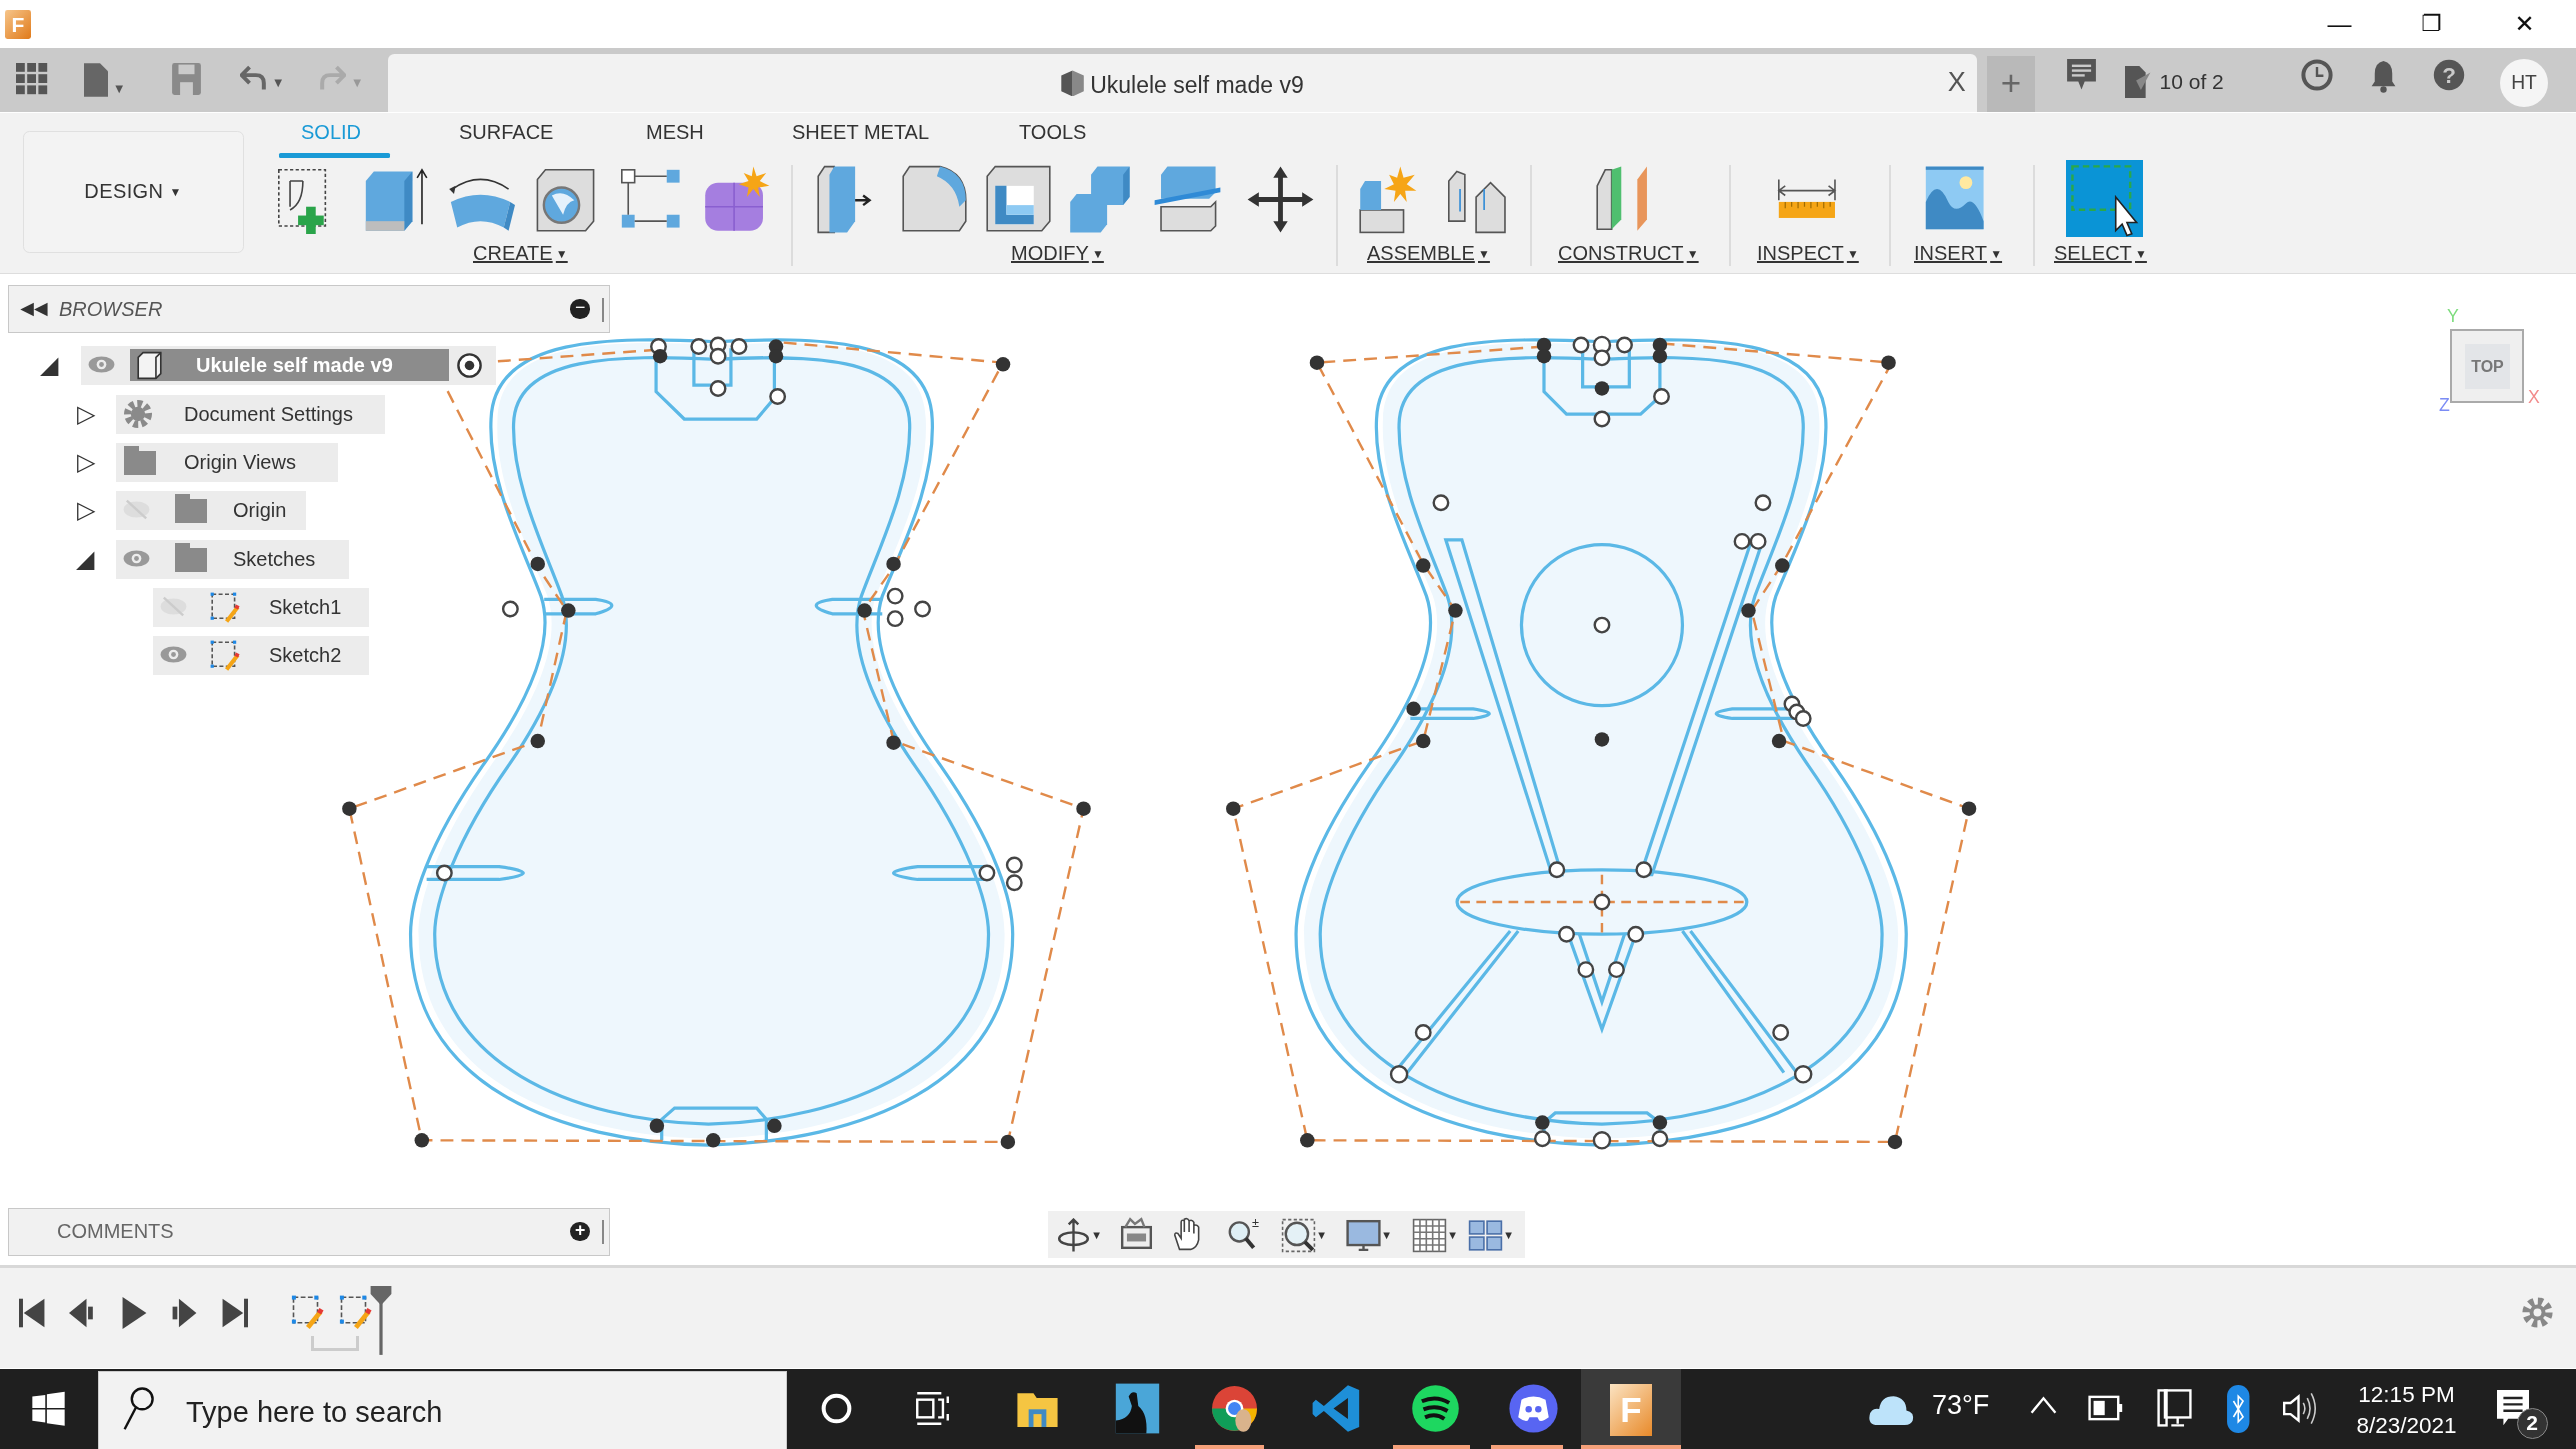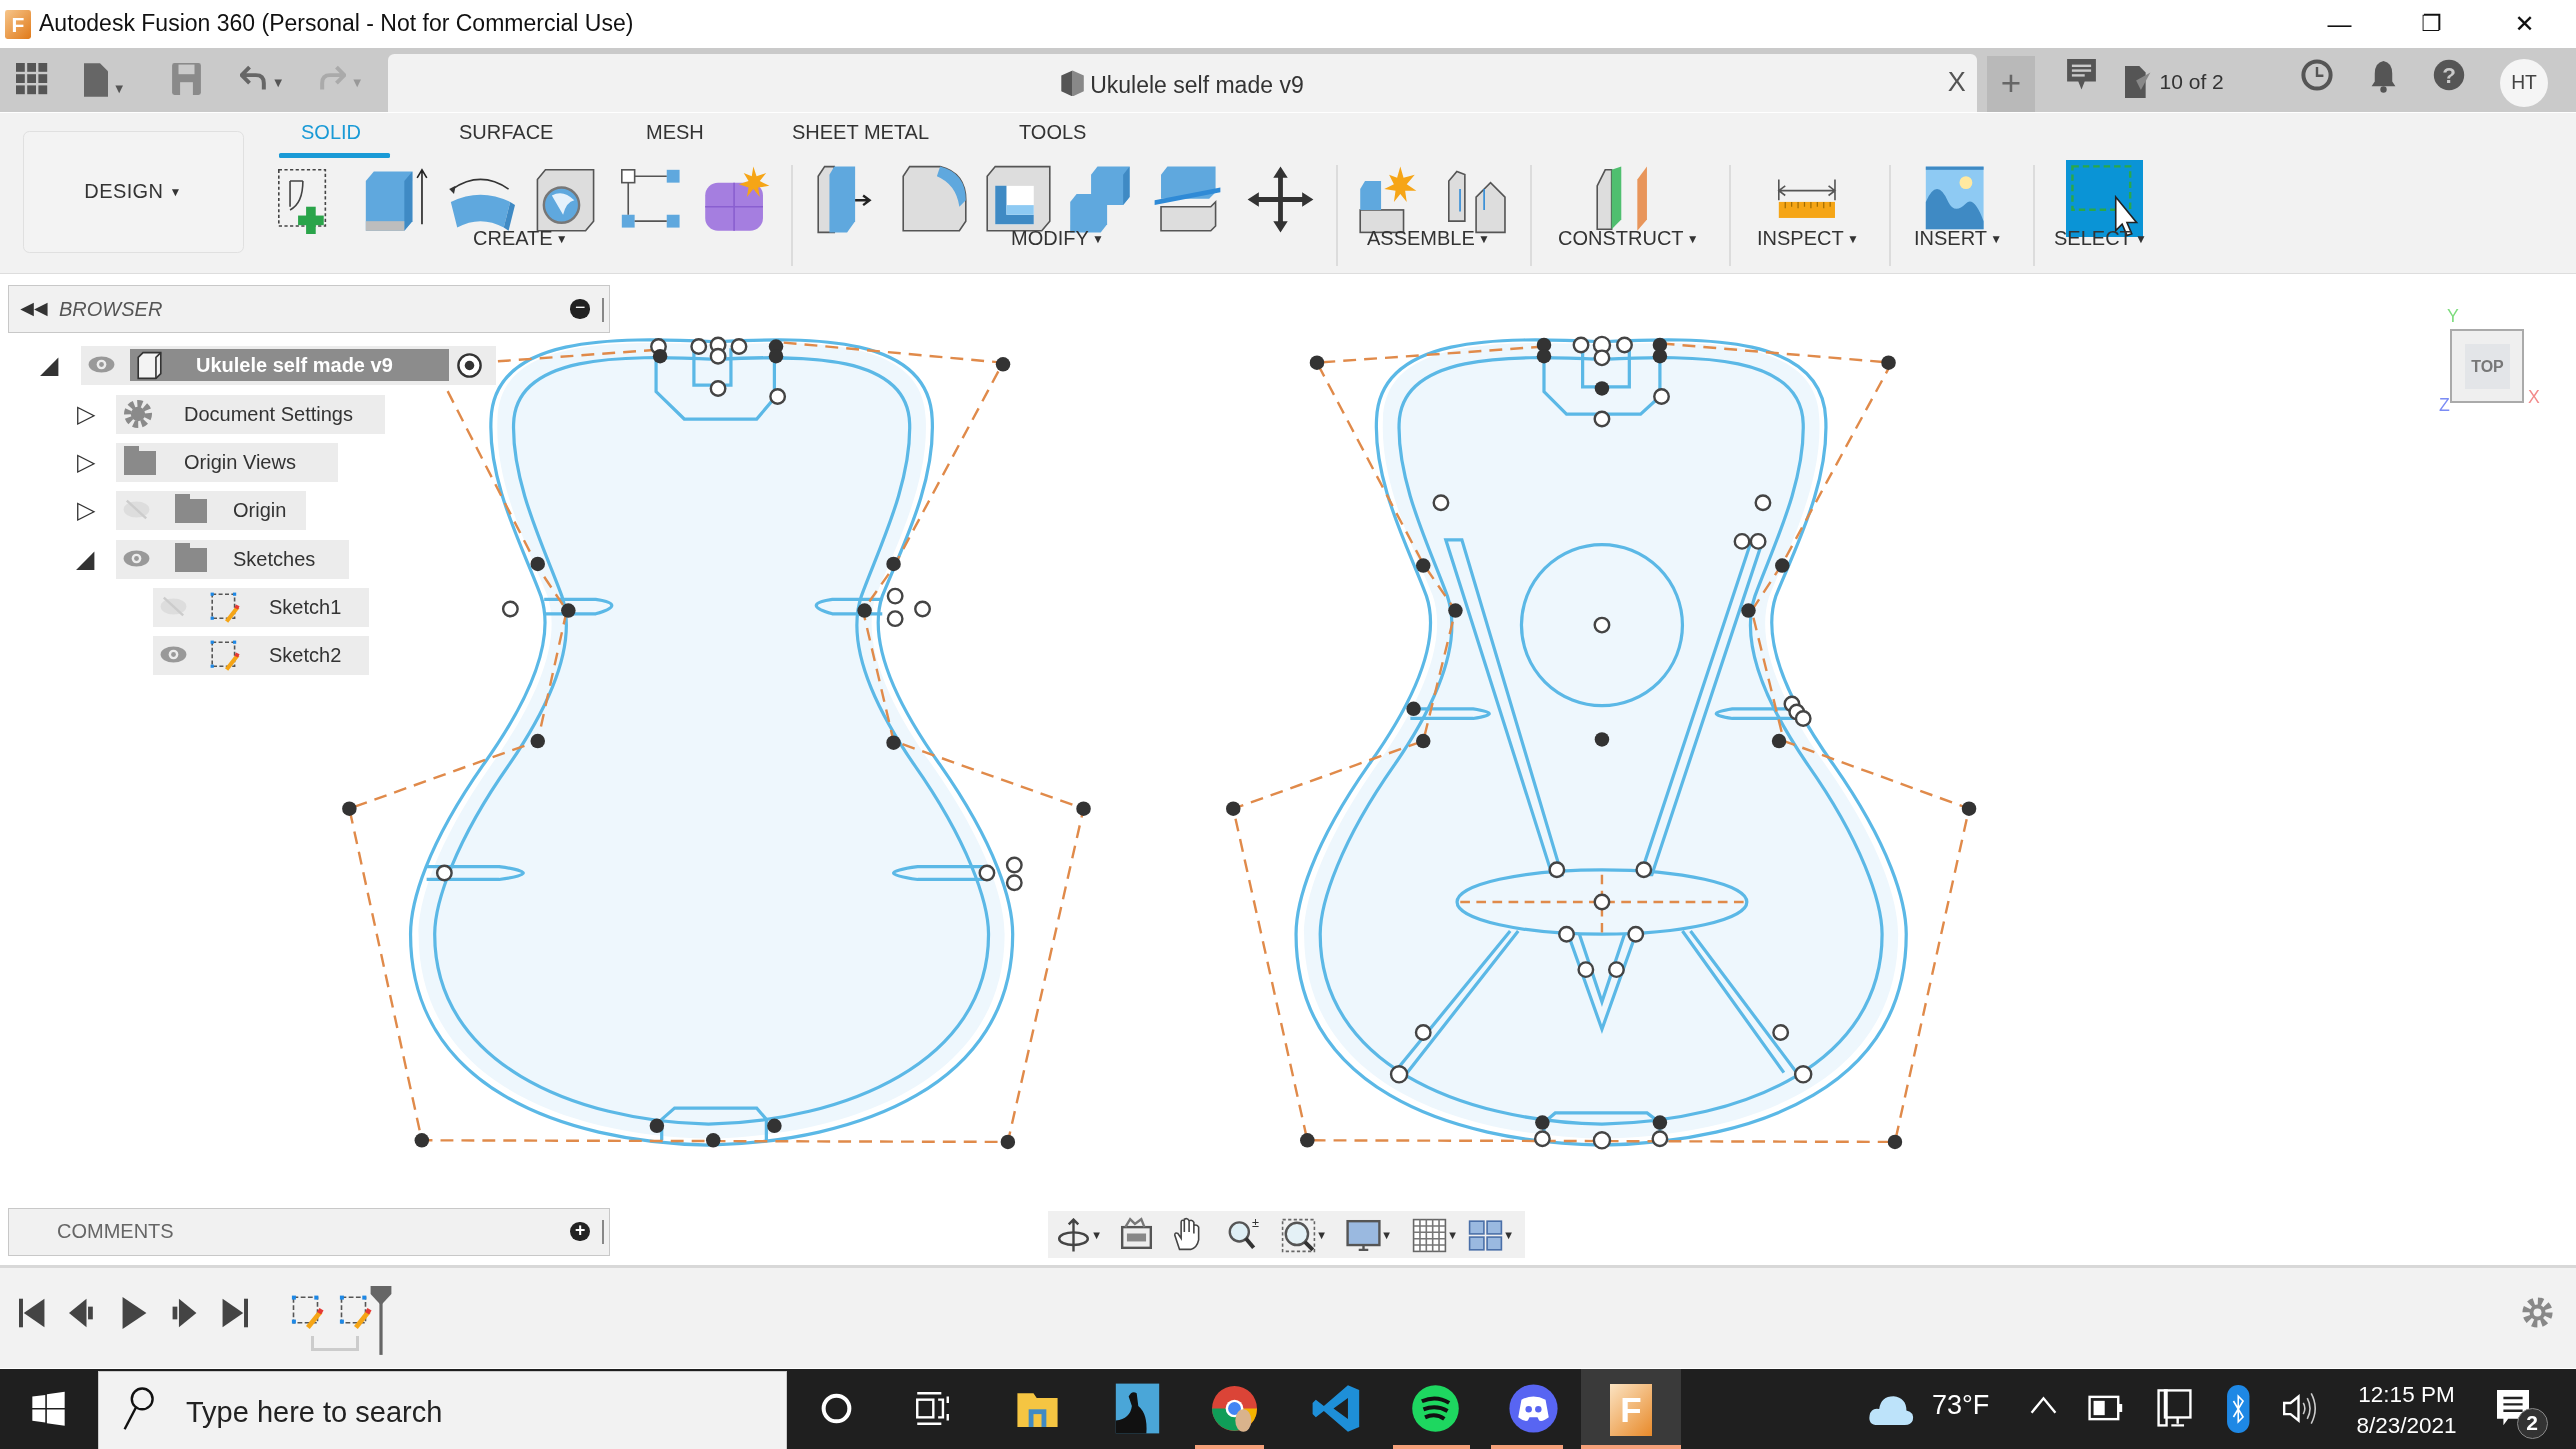--- a/index.html
+++ b/index.html
@@ -24,21 +24,21 @@
   #newtab { position: absolute; left: 1987px; top: 8px; width: 48px; height: 56px; background: #b9b9b9; color: #666; font-size: 35px; text-align: center; line-height: 53px; }
   #jobstatus { font-size: 21px; color: #333; }
   #avatar { position: absolute; left: 2500px; top: 11.3px; width: 48px; height: 48px; border-radius: 50%; background: #f5f5f5; color: #444; font-size: 19.3px; text-align: center; line-height: 48px; }
 
   
   #ribbon { position: absolute; left: 0; top: 113px; width: 2576px; height: 161px; background: #f2f2f2; border-bottom: 0.8px solid #ddd; }
   #design-btn { position: absolute; left: 22.5px; top: 17.7px; width: 221px; height: 122px; border: 1.6px solid #e0e0e0; border-radius: 6.4px; background: #f3f3f3; font-size: 20px; color: #333; text-align: center; line-height: 119px; letter-spacing: 0.4px; }
   .ws-tab { position: absolute; top: 8px; font-size: 20px; color: #333; text-align: center; }
   .ws-tab.active { color: #1a9ad6; }
   #ws-underline { position: absolute; left: 279px; top: 40px; width 0; width: 111px; height: 4.8px; background: #1a9ad6; border-radius: 1.6px; }
-  .group-label { position: absolute; top: 114px; font-size: 20px; color: #333; white-space: nowrap; }
+  .group-label { position: absolute; top: 129px; font-size: 20px; color: #333; white-space: nowrap; text-decoration: underline; }
   .group-label .caret { font-size: 12px; vertical-align: 2.4px; margin-left: 3.2px; }
   .rb-sep { position: absolute; top: 52px; width: 1.6px; height: 101px; background: #dcdcdc; }
   .tool { position: absolute; top: 52px; width: 69px; height: 69px; }
   .tool svg { width: 100%; height: 100%; }
 
   
   #canvas { position: absolute; left: 0; top: 274px; width: 2576px; height: 992px; background: #fff; }
   #sketch-svg { position: absolute; left: 0; top: 0; }
 
   
@@ -86,21 +86,20 @@
   .tb-underline { position: absolute; bottom: 0; height: 4.8px; background: #f5a07a; }
   #fusion-app { background: #3a3a3a; }
   .tray { position: absolute; top: 17.7px; color: #fff; font-size: 27px; }
   #clock { position: absolute; left: 2326px; top: 9.7px; width: 161px; text-align: center; color: #fff; font-size: 22.5px; line-height: 31px; }
 </style>
 </head>
 <body>
 
 <div id="titlebar">
   <div class="app-icon">F</div>
-  <div class="title">Autodesk Fusion 360 (Personal - Not for Commercial Use)</div>
   <div class="winctl" style="left:2299px">—</div>
   <div class="winctl" style="left:2391px;font-size:22.5px">❐</div>
   <div class="winctl" style="left:2484px">✕</div>
 </div>
 
 <div id="tabbar">
   <div class="qa-icon" style="left:16px">
     <svg width="32" height="32" viewBox="0 0 40 40">
         <g fill="#555">
           <rect x="0" y="0" width="11" height="11"></rect>

